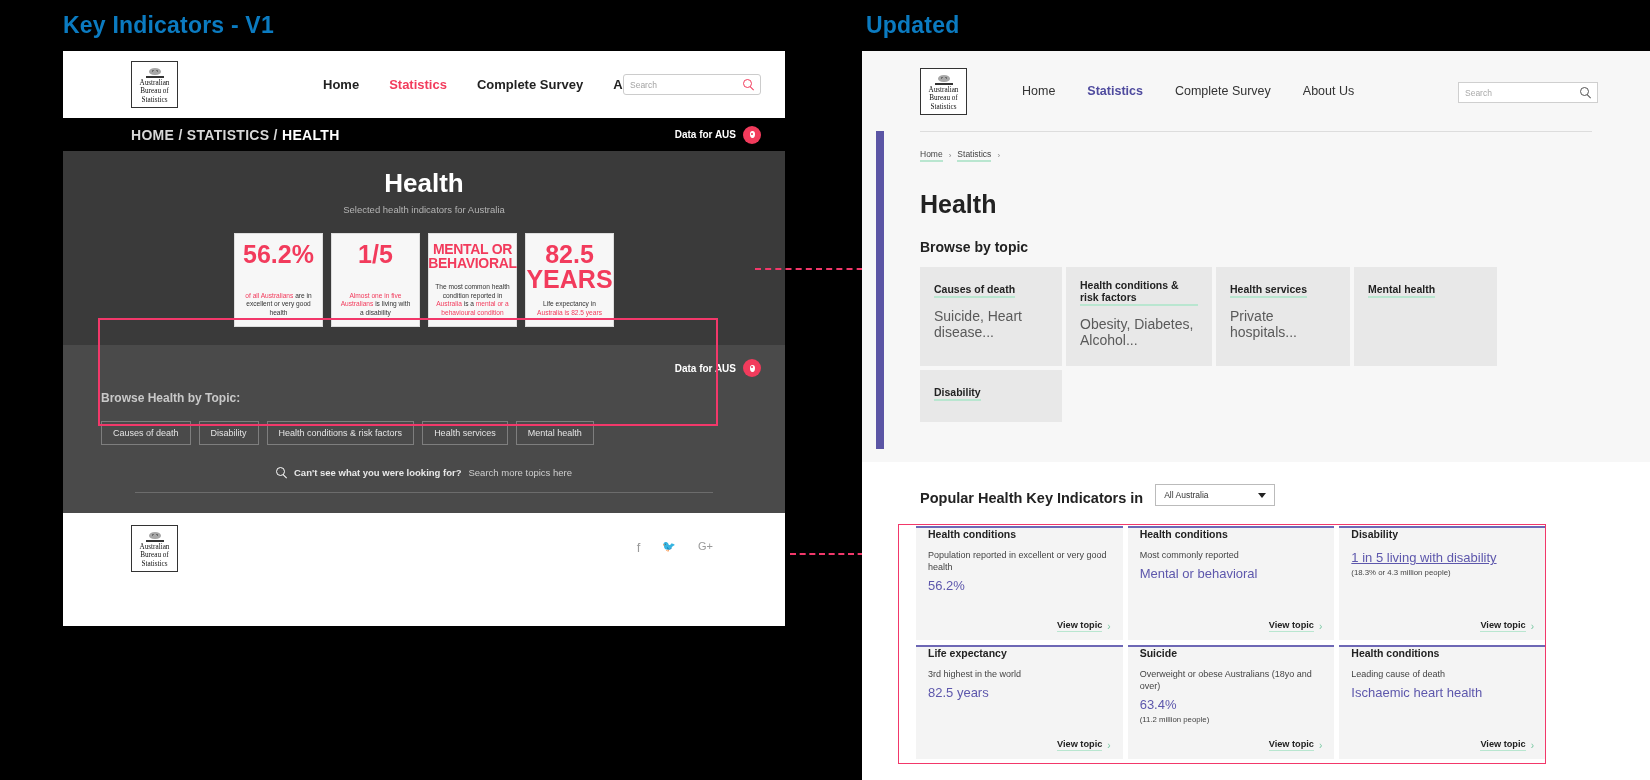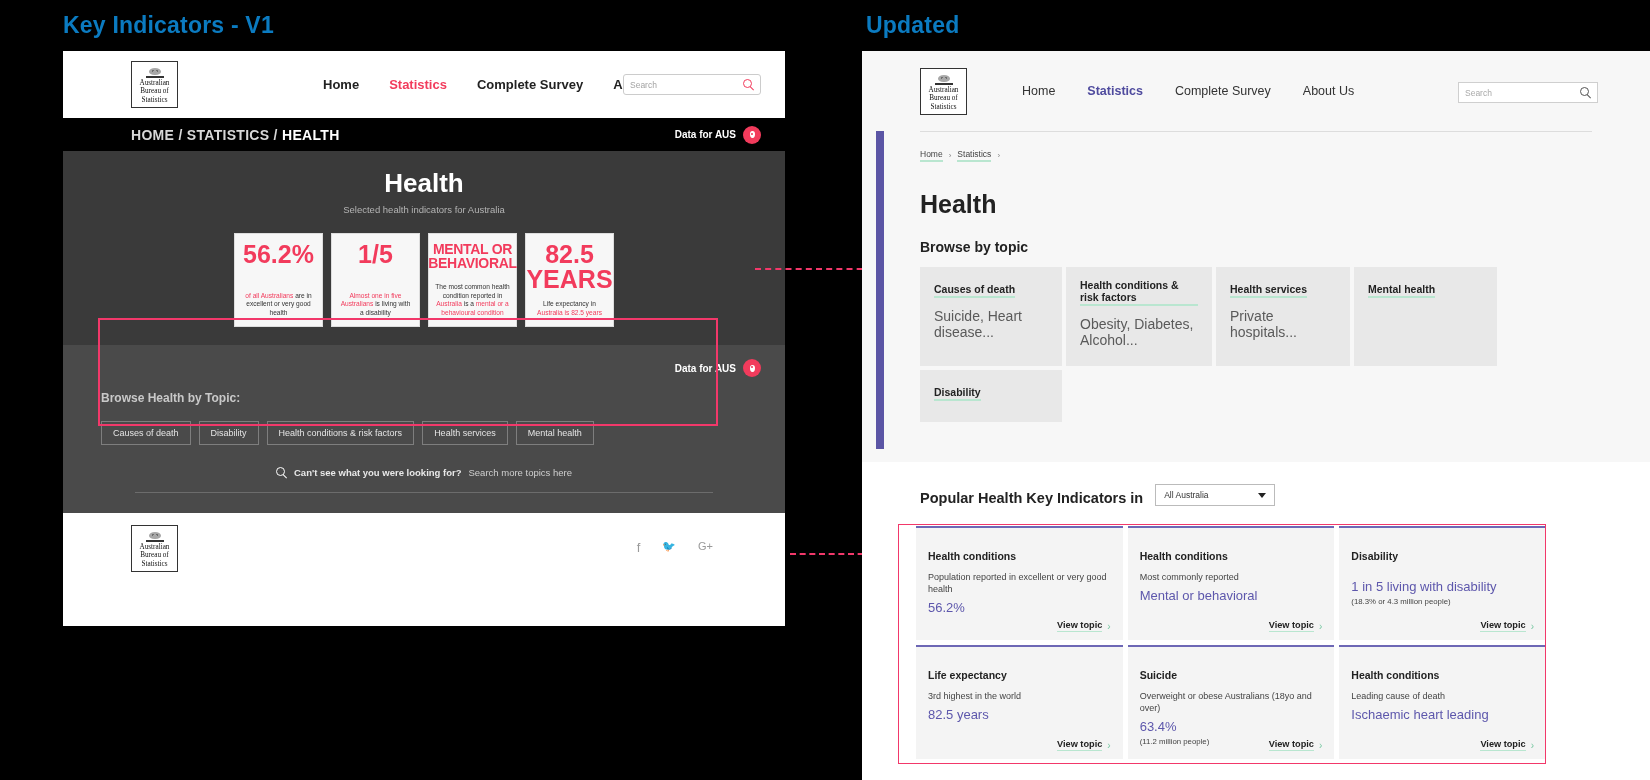--- a/index.html
+++ b/index.html
@@ -301,21 +301,21 @@
     position: absolute; left: 36px; top: 62px;
     width: 648px; height: 240px;
     border: 1.6px solid #f2386a; pointer-events: none; z-index: 4;
   }
   .ind-grid {
     margin: 20px 0 0 54px; width: 630px;
     display: grid; grid-template-columns: repeat(3, 1fr); gap: 5px;
   }
   .icard {
     background: #f4f4f4; border-top: 2px solid #6d67b5;
-    padding: 22px 12px 8px; height: 114px;
+    padding: 0 12px 8px; height: 114px;
     display: flex; flex-direction: column;
     position: relative;
   }
   .icard .ct { font-size: 10.5px; font-weight: bold; color: #222; }
   .icard .cd { font-size: 9px; color: #444; margin-top: 9px; line-height: 12px; }
   .icard .cv { font-size: 13px; color: #5d57ac; margin-top: 5px; line-height: 16px; }
   .icard .cn { font-size: 7.8px; color: #444; margin-top: 2px; }
   .icard .vt {
     position: absolute; right: 12px; bottom: 8px;
     display: flex; align-items: center; gap: 5px;
@@ -515,21 +515,21 @@
           <div class="ct">Health conditions</div>
           <div class="cd">Most commonly reported</div>
           <div class="cv">Mental or behavioral</div>
           <div class="vt">
             <span class="lbl">View topic</span>
             <span class="chev">›</span>
           </div>
         </div>
         <div class="icard">
           <div class="ct">Disability</div>
-          <div class="cv" style="margin-top: 17px;">1 in 5 living with disability</div>
+          <div class="cv" style="margin-top: 10px; text-decoration: underline;">1 in 5 living with disability</div>
           <div class="cn">(18.3% or 4.3 million people)</div>
           <div class="vt">
             <span class="lbl">View topic</span>
             <span class="chev">›</span>
           </div>
         </div>
         <div class="icard">
           <div class="ct">Life expectancy</div>
           <div class="cd">3rd highest in the world</div>
           <div class="cv">82.5 years</div>
@@ -544,21 +544,21 @@
           <div class="cv">63.4%</div>
           <div class="cn">(11.2 million people)</div>
           <div class="vt">
             <span class="lbl">View topic</span>
             <span class="chev">›</span>
           </div>
         </div>
         <div class="icard">
           <div class="ct">Health conditions</div>
           <div class="cd">Leading cause of death</div>
-          <div class="cv">Ischaemic heart leading</div>
+          <div class="cv">Ischaemic heart health</div>
           <div class="vt">
             <span class="lbl">View topic</span>
             <span class="chev">›</span>
           </div>
         </div>
       </div>
   </div>
 </div>
 
 </body></html>

